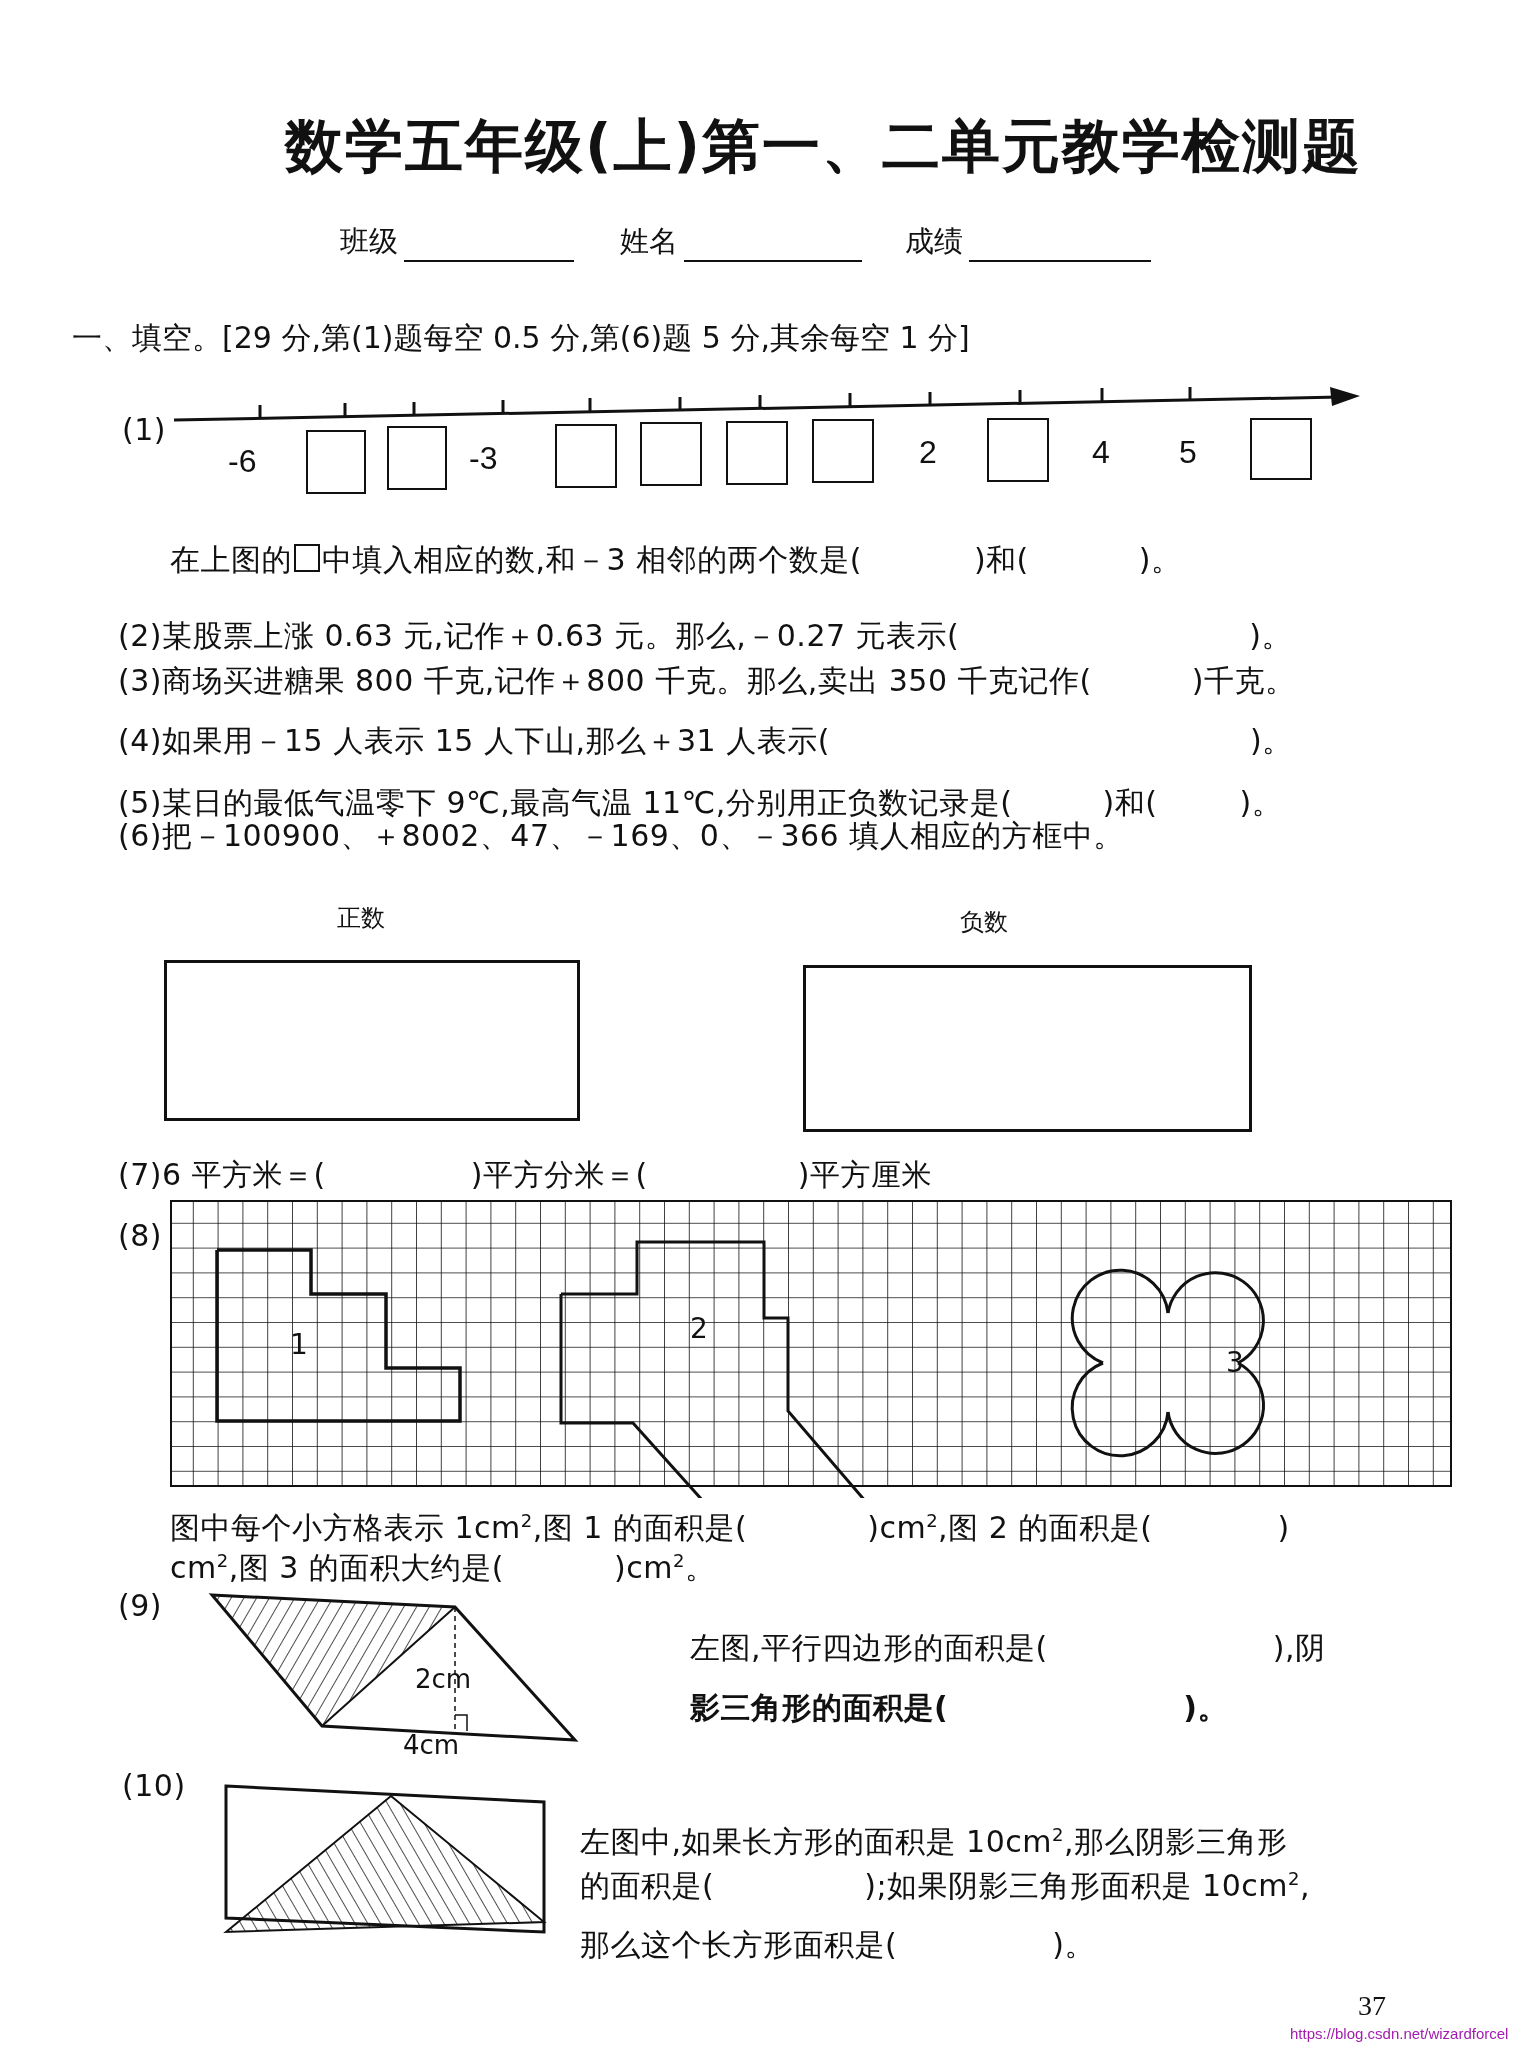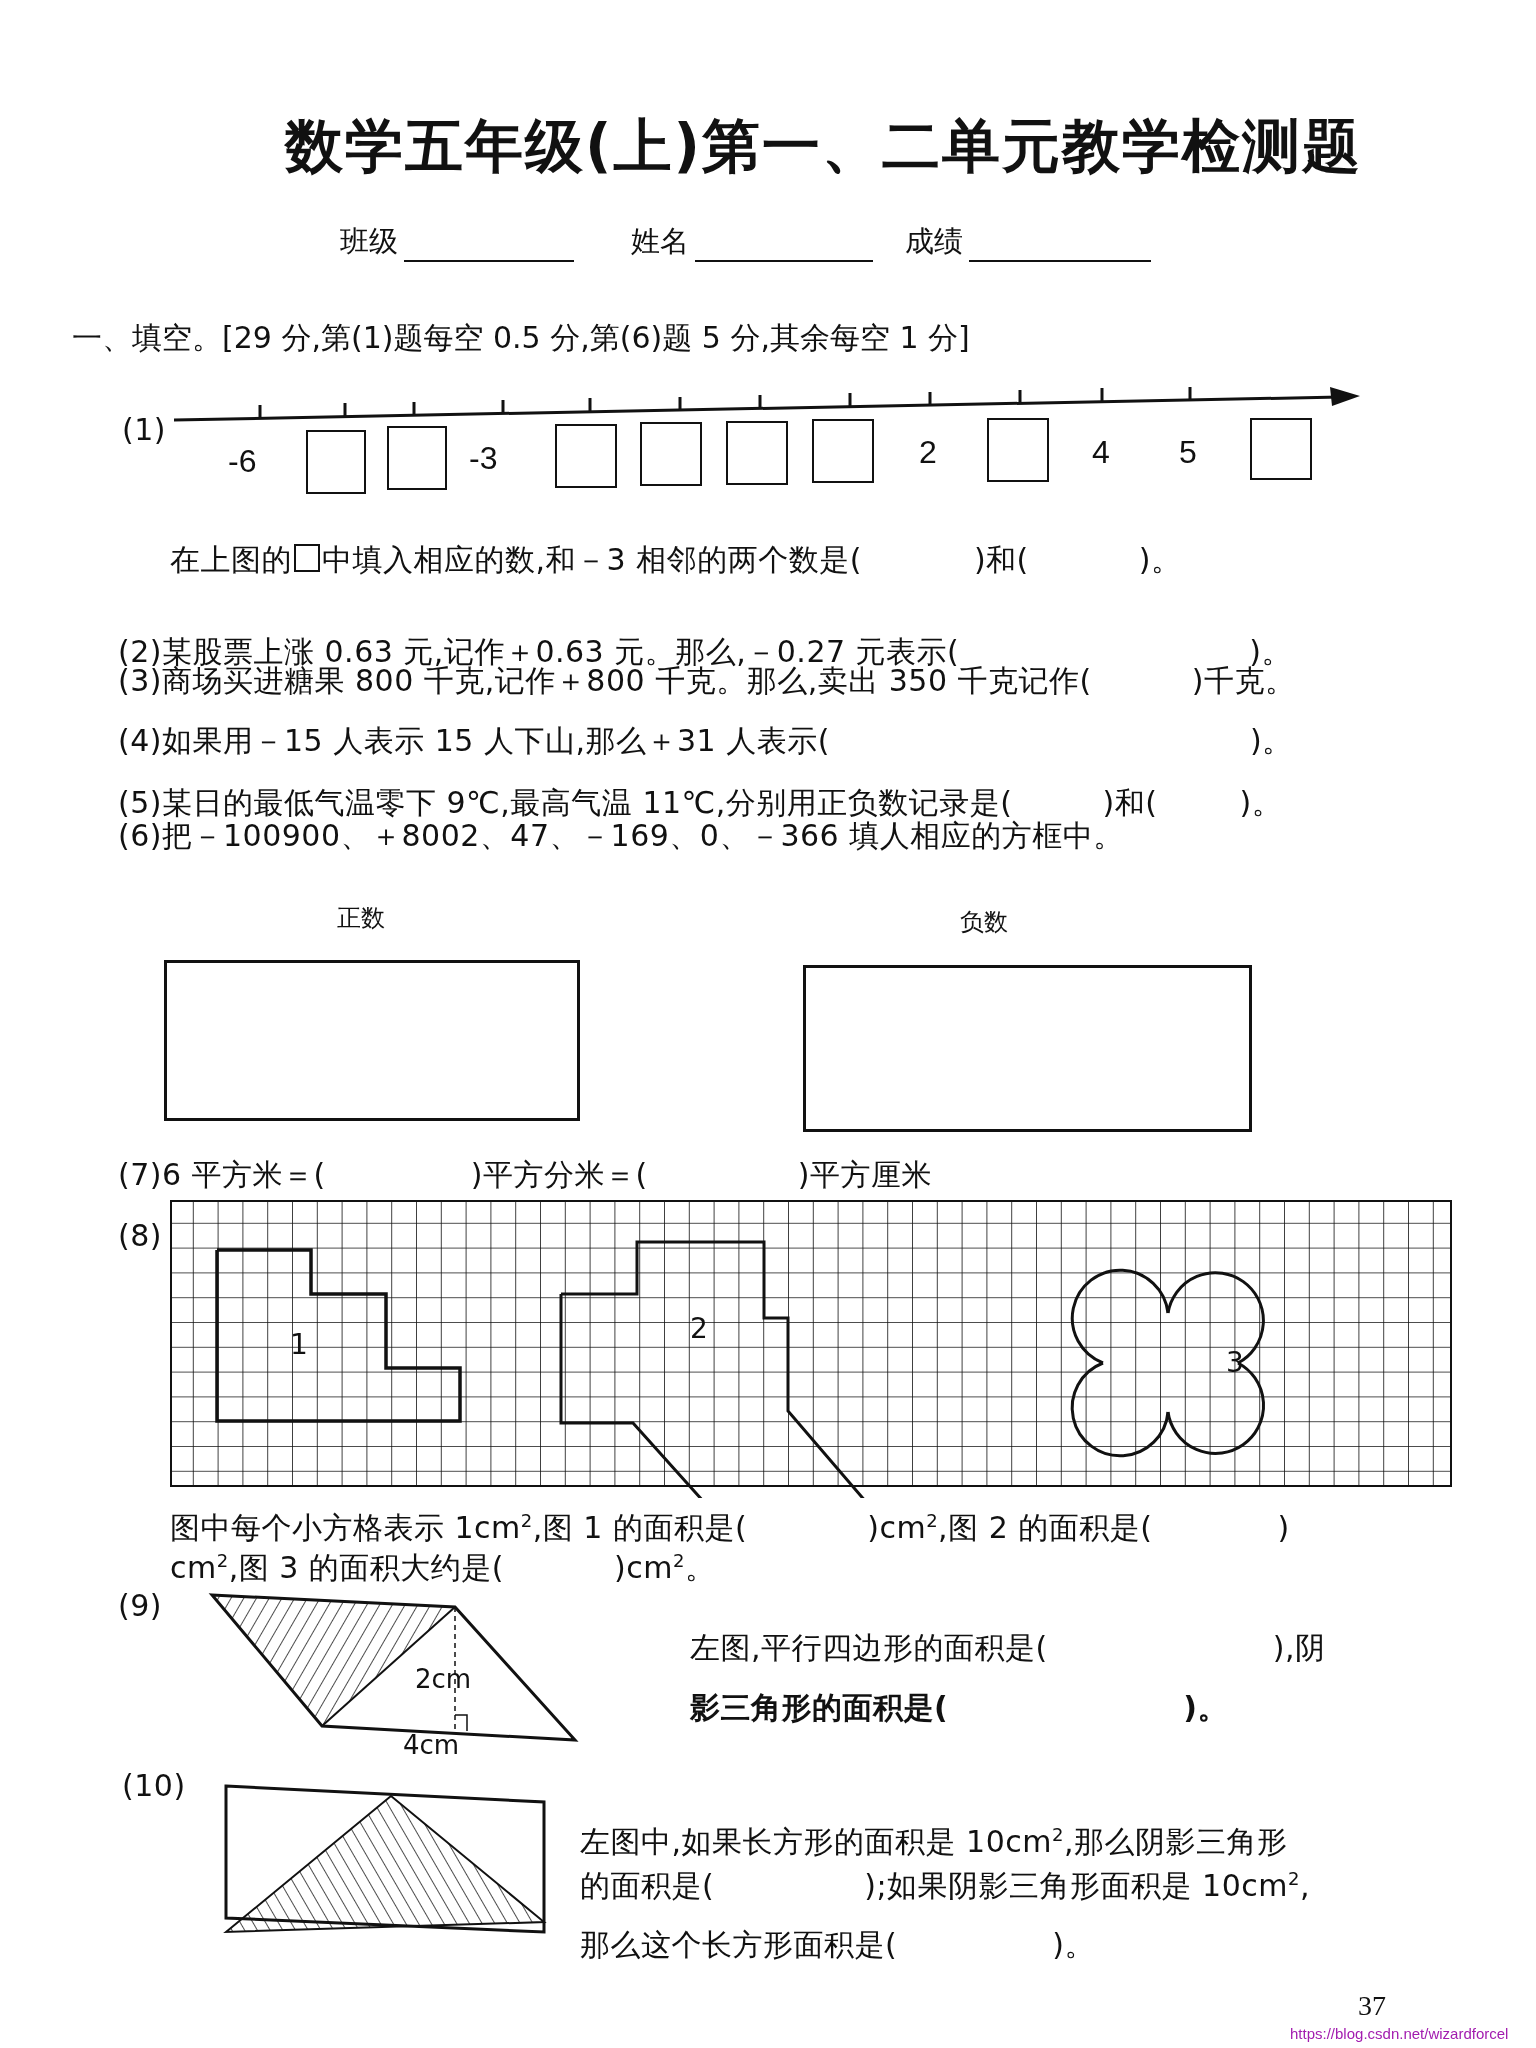--- a/index.html
+++ b/index.html
@@ -20,21 +20,21 @@
   .watermark { left:1290px; top:2025px; font-size:15px; color:#a21caf; font-family:"Liberation Sans", sans-serif; }
 </style>
 </head>
 <body>
 
 <div class="abs title">数学五年级(上)第一、二单元教学检测题</div>
 
 <div class="abs meta" style="left:340px;">
   <span>班级</span><span class="blank-line" style="width:170px;"></span>
 </div>
-<div class="abs meta" style="left:620px;margin-left:11px;">
+<div class="abs meta" style="left:620px;">
   <span>姓名</span><span class="blank-line" style="width:178px;"></span>
 </div>
 <div class="abs meta" style="left:905px;">
   <span>成绩</span><span class="blank-line" style="width:182px;"></span>
 </div>
 
 <div class="abs sec">一、填空。[29 分,第(1)题每空 0.5 分,第(6)题 5 分,其余每空 1 分]</div>
 
 <div class="abs q" style="left:122px; top:412px;">(1)</div>
 <svg class="abs" style="left:160px; top:375px;" width="1210" height="60">
@@ -66,21 +66,21 @@
 <div class="abs nl-label" style="left:919px; top:434px;">2</div>
 <div class="nl-box" style="left:987px; top:418px; width:58px; height:60px;"></div>
 <div class="abs nl-label" style="left:1092px; top:434px;">4</div>
 <div class="abs nl-label" style="left:1179px; top:434px;">5</div>
 <div class="nl-box" style="left:1250px; top:418px; width:58px; height:58px;"></div>
 
 <div class="abs q" style="left:170px; top:540px;">
   <span>在上图的</span><span style="display:inline-block;width:22px;height:24px;border:2px solid #111;vertical-align:-2px;margin:0 2px;"></span><span>中填入相应的数,和－3 相邻的两个数是(</span><span style="display:inline-block;width:112px;"></span><span>)和(</span><span style="display:inline-block;width:110px;"></span><span>)。</span>
 </div>
 
-<div class="abs q" style="left:118px; top:632px;">
+<div class="abs q" style="left:118px; top:616px;">
   <span>(2)某股票上涨 0.63 元,记作＋0.63 元。那么,－0.27 元表示(</span><span style="display:inline-block;width:290px;"></span><span>)。</span>
 </div>
 
 <div class="abs q" style="left:118px; top:661px;">
   <span>(3)商场买进糖果 800 千克,记作＋800 千克。那么,卖出 350 千克记作(</span><span style="display:inline-block;width:100px;"></span><span>)千克。</span>
 </div>
 
 <div class="abs q" style="left:118px; top:721px;">
   <span>(4)如果用－15 人表示 15 人下山,那么＋31 人表示(</span><span style="display:inline-block;width:420px;"></span><span>)。</span>
 </div>

